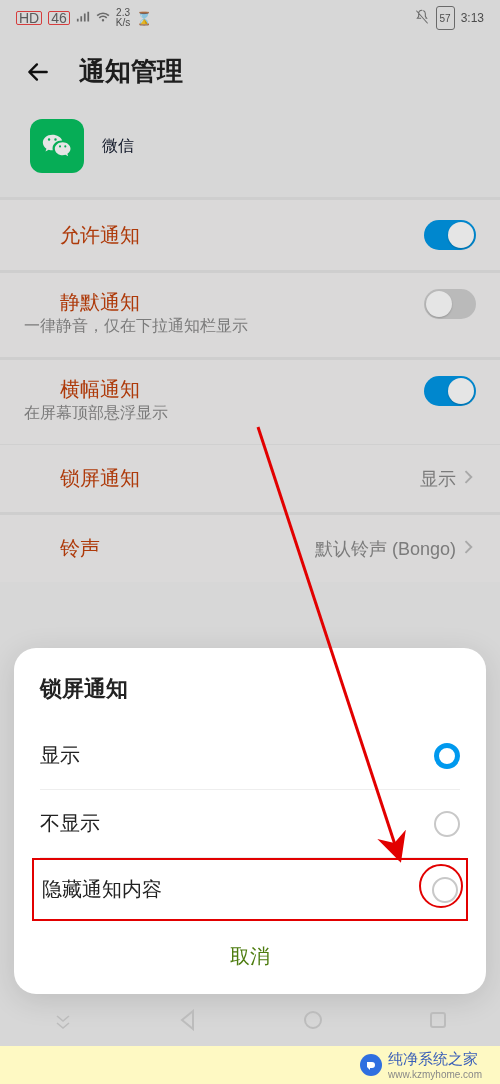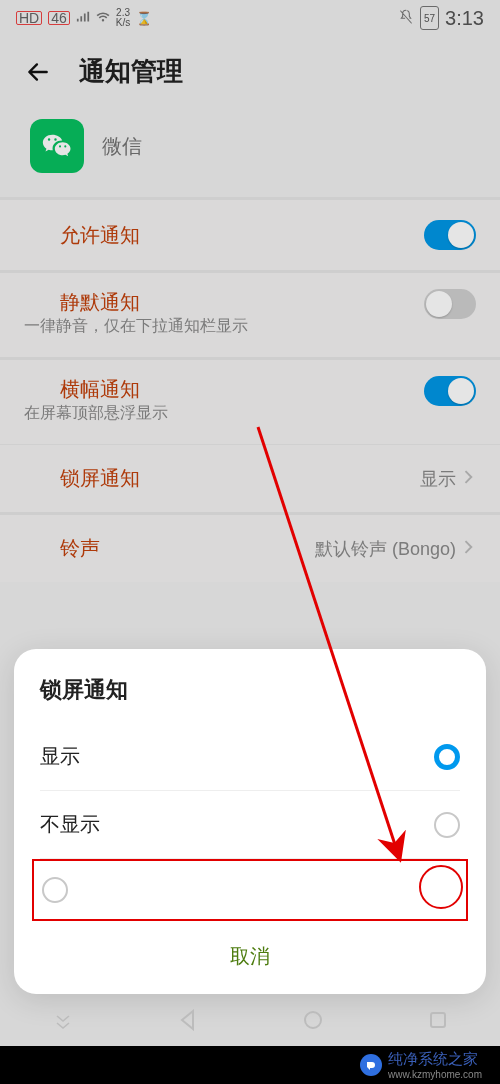--- a/index.html
+++ b/index.html
@@ -6,31 +6,31 @@
   html, body { width: 500px; height: 1084px; font-family: -apple-system, "Helvetica Neue", Arial, sans-serif; overflow: hidden; }
   body { background: #f0f0f0; position: relative; color: #222; }
 
   .status-bar { height: 36px; display: flex; align-items: center; justify-content: space-between; padding: 0 16px; font-size: 14px; color: #555; }
   .status-left, .status-right { display: flex; align-items: center; gap: 6px; }
   .status-left .hd { display: inline-block; border: 1px solid #ef4444; border-radius: 2px; font-size: 14px; line-height: 10px; padding: 1px 2px; color:#666; }
   .status-left .speed { font-size: 10px; line-height: 10px; text-align:center; }
   .wifi-ico, .sig-ico { width: 14px; height: 12px; }
   .status-mute svg { width: 16px; height: 16px; }
   .batt { display:inline-flex; align-items:center; border:1px solid #777; border-radius:3px; font-size:10px; padding:0 3px; height:24px; }
-  .status-time { font-size: 20px; font-weight: 300; }
+  .status-time { font-size: 12px; font-weight: 300; }
 
   .header { display: flex; align-items: center; padding: 18px 24px 30px 24px; gap: 27px; }
   .back { width: 28px; height: 28px; display:flex; align-items:center; justify-content:center; }
   .back svg { width: 26px; height: 26px; stroke:#111; }
   .title { font-size: 26px; font-weight: 600; }
 
   .app-row { display: flex; align-items: center; padding: 0 30px 24px 30px; gap: 18px; }
   .app-icon { width: 54px; height: 54px; border-radius: 12px; background:#07c160; display:flex; align-items:center; justify-content:center; }
   .app-icon svg { width: 34px; height:34px; fill:#fff; }
-  .app-text .name { font-size: 20px; color:#737373;font-family:Liberation Mono, monospace; }
+  .app-text .name { font-size: 16px; color:#0f172a;font-family:Liberation Mono, monospace; }
   .app-text .sub  { font-size: 16px; color:#8a8a8a; margin-top:4px; }
 
   .sep { height: 3px; background:#e6e6e6; }
   .thin-sep { height: 1px; background:#e8e8e8; }
 
   .row { background:#f3f2f2; padding: 20px 24px; display:flex; align-items:center; justify-content:space-between; }
   .row2 { background:#f3f2f2; padding: 16px 24px 20px 24px; display:flex; align-items:flex-start; justify-content:space-between; }
   .row-text .t { font-size: 20px; color:#c2410c;margin-left:36px; }
   .row-text .s { font-size: 16px; color:#8a8a8a; margin-top:0; }
 
@@ -58,21 +58,21 @@
   .highlight-box { border:2px solid #e20000; margin: 0 18px; padding: 16px 8px 16px 8px; display:flex; align-items:center; justify-content:space-between; }
   .highlight-circle { position:absolute; width:44px; height:44px; border:2px solid #e20000; border-radius:50%; right:23px; }
 
   .arrow-svg { position:absolute; left:0; top:0; width:500px; height:1084px; pointer-events:none; }
 
   .nav { position:absolute; left:0; right:0; bottom:40px; height:48px; display:flex; align-items:center; justify-content:space-around; }
   .nav .hide-kb svg { width:20px; height:20px; fill:#bcbcbc; }
   .nav .k { width:30px; display:flex; align-items:center; justify-content:center; }
   .nav svg { stroke:#bcbcbc; fill:none; stroke-width:2; }
 
-  .watermark { position:absolute; left:0; right:0; bottom:0; height:38px; background:#000000; display:flex; align-items:center; justify-content:flex-end; padding-right:18px; gap:6px; font-size:15px; color:#3a5fb8; font-weight:500; }
+  .watermark { position:absolute; left:0; right:0; bottom:0; height:38px; background:#fef9c3; display:flex; align-items:center; justify-content:flex-end; padding-right:18px; gap:6px; font-size:15px; color:#3a5fb8; font-weight:500; }
   .watermark .sub { color:#888; font-size:10px; font-weight:400; display:block; }
   .wm-icon { width:22px; height:22px; border-radius:50%; background:#2f6fe0; display:flex; align-items:center; justify-content:center; }
 </style>
 </head>
 <body>
 
 <div class="status-bar">
   <div class="status-left">
     <span class="hd">HD</span>
     <span class="hd">46</span>
@@ -187,20 +187,21 @@
   <div class="opt-sep"></div>
 
   <div class="opt">
     <div class="lbl">不显示</div>
     <div class="radio"></div>
   </div>
   <div class="opt-sep"></div>
 
   <div style="position:relative;">
     <div class="highlight-box">
+      <div class="lbl" style="font-size:20px;">隐藏通知内容</div>
       <div class="radio"></div>
     </div>
     <div class="highlight-circle" style="top:6px;"></div>
   </div>
 
   <div class="sheet-cancel">取消</div>
 </div>
 
 <svg class="arrow-svg" viewBox="0 0 500 1084">
   <defs>

